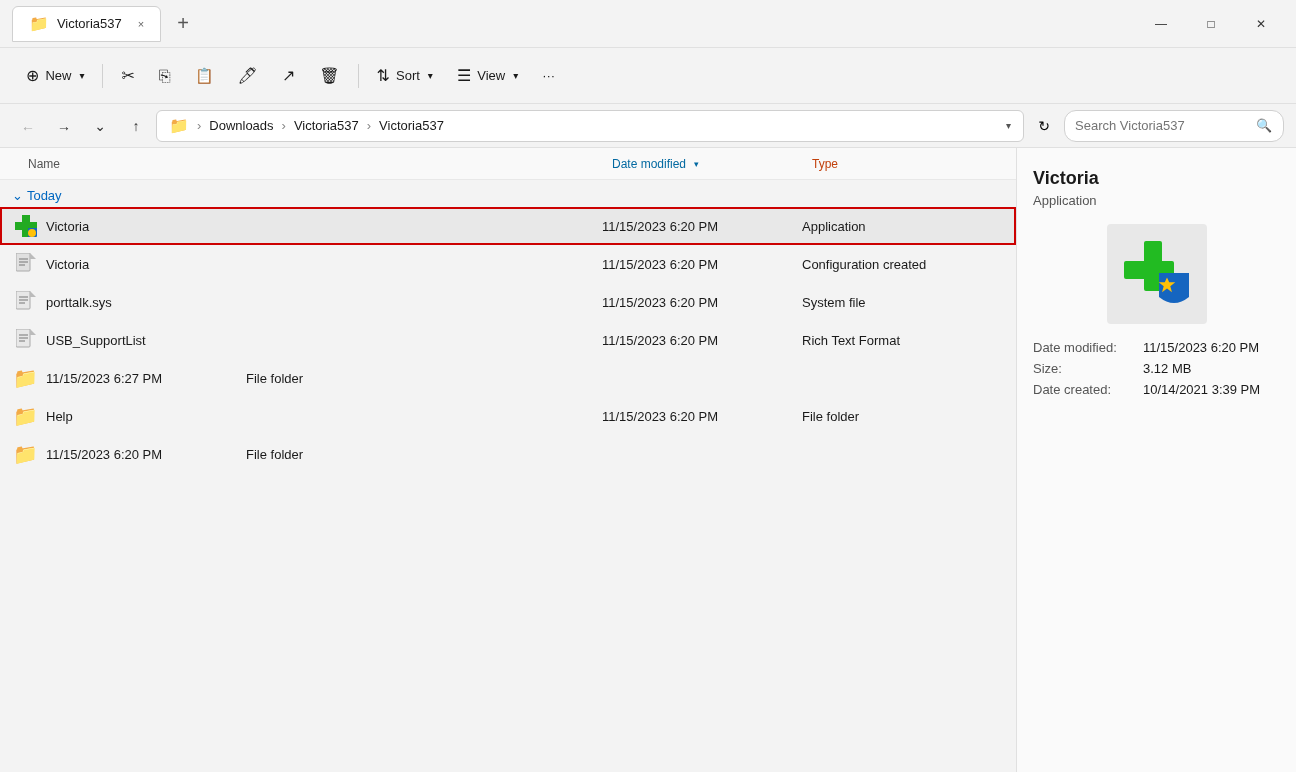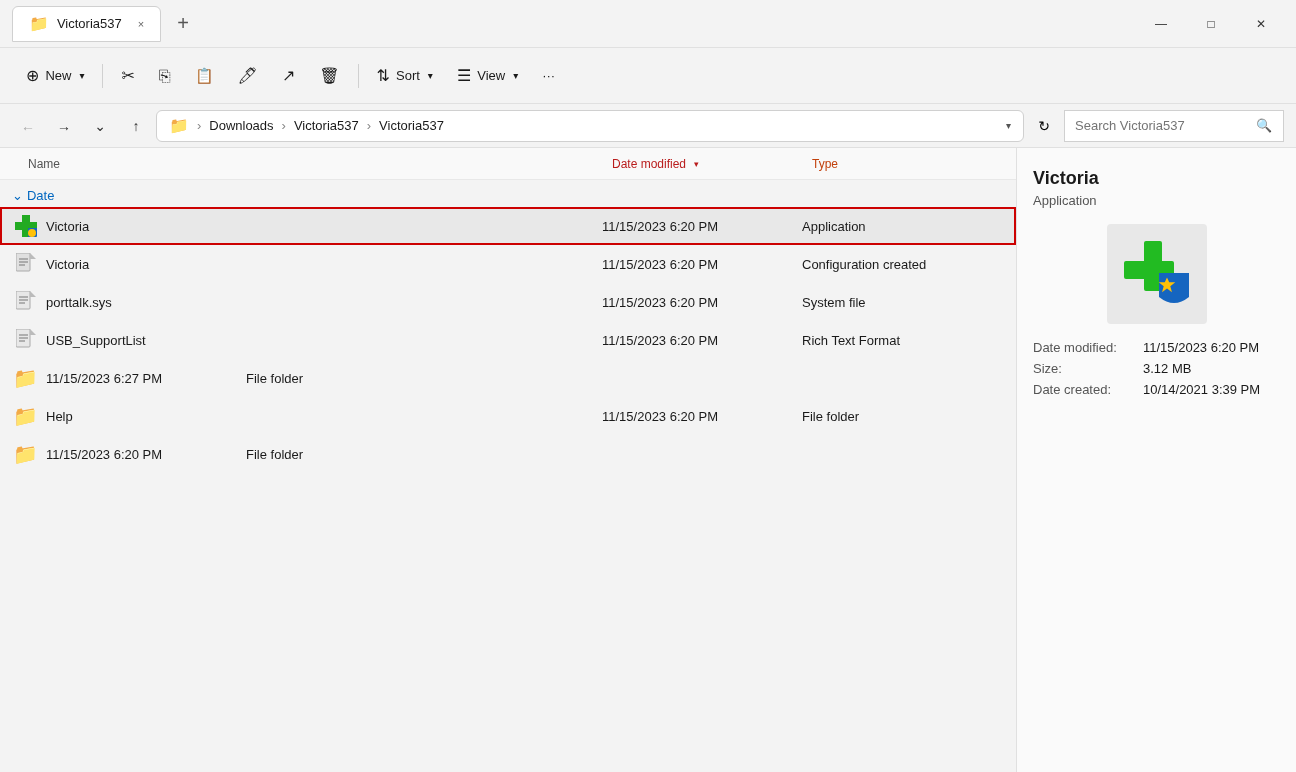--- a/index.html
+++ b/index.html
@@ -59,41 +59,41 @@
       flex: 1; display: flex; align-items: center;
       background: #ffffff; border: 1px solid #d0d0d0; border-radius: 6px;
       height: 32px; padding: 0 12px; font-size: 13px; color: #1a1a1a;
       gap: 6px; cursor: pointer;
     }
     .address-chevron { font-size: 10px; color: #555; }
     .address-sep { color: #888; margin: 0 2px; }
     .address-refresh { width: 32px; height: 32px; display: flex; align-items: center; justify-content: center; border: none; background: transparent; cursor: pointer; border-radius: 4px; font-size: 14px; }
     .search-box {
       display: flex; align-items: center;
-      background: #ffffff; border: 1px solid #d0d0d0; border-radius: 0;
+      background: #ffffff; border: 1px solid #d0d0d0; border-radius: 12px;
       height: 32px; padding: 10px 10px; width: 220px; gap: 6px;
     }
     .search-box input {
       border: none; outline: none; font-size: 13px; color: #555; background: transparent; width: 100%;
     }
 
     
     .main { display: flex; height: calc(772px - 48px - 56px - 44px); }
 
     
     .file-area { flex: 1; overflow-y: auto; padding: 0; }
 
     
     .col-headers {
       display: flex; align-items: center; height: 32px;
       padding: 0 4px; border-bottom: 1px solid #e8e8e8;
       background: #f9f9f9; position: sticky; top: 0; z-index: 1;
     }
     .col-name { flex: 1; font-size: 12px; color: #555; cursor: pointer; padding-left: 24px; }
-    .col-modified { width: 200px; font-size: 12px; color: #b91c1c; cursor: pointer; display: flex; align-items: center; gap: 8px; }
+    .col-modified { width: 200px; font-size: 12px; color: #0369a1; cursor: pointer; display: flex; align-items: center; gap: 8px; }
     .col-type { width: 200px; font-size: 12px; color: #c2410c; }
 
     
     .group-header {
       padding: 8px 12px 4px 12px; font-size: 13px; color: #0067c0;
       display: flex; align-items: center; gap: 4px; cursor: pointer;
     }
 
     
     .file-row {
@@ -211,21 +211,21 @@
       <div class="col-name">Name</div>
       <div class="col-modified">
         <span>Date modified</span>
         <span style="font-size:9px;">▾</span>
       </div>
       <div class="col-type">Type</div>
     </div>
 
     <div class="group-header">
       <span>⌄</span>
-      <span>Date</span>
+      <span>Today</span>
     </div>
 
     <div class="file-row selected">
       <div class="file-icon">
         <svg width="22" height="22" viewBox="0 0 22 22">
           <rect x="7" y="0" width="8" height="22" fill="#22aa22"></rect>
           <rect x="0" y="7" width="22" height="8" fill="#22aa22"></rect>
           <rect x="13" y="13" width="9" height="9" rx="1" fill="#1565c0"></rect>
           <polygon points="13,17 17,13 22,13 22,18 17,22 13,22" fill="#1565c0"></polygon>
           <rect x="14" y="14" width="7" height="7" rx="1" fill="#1565c0"></rect>

